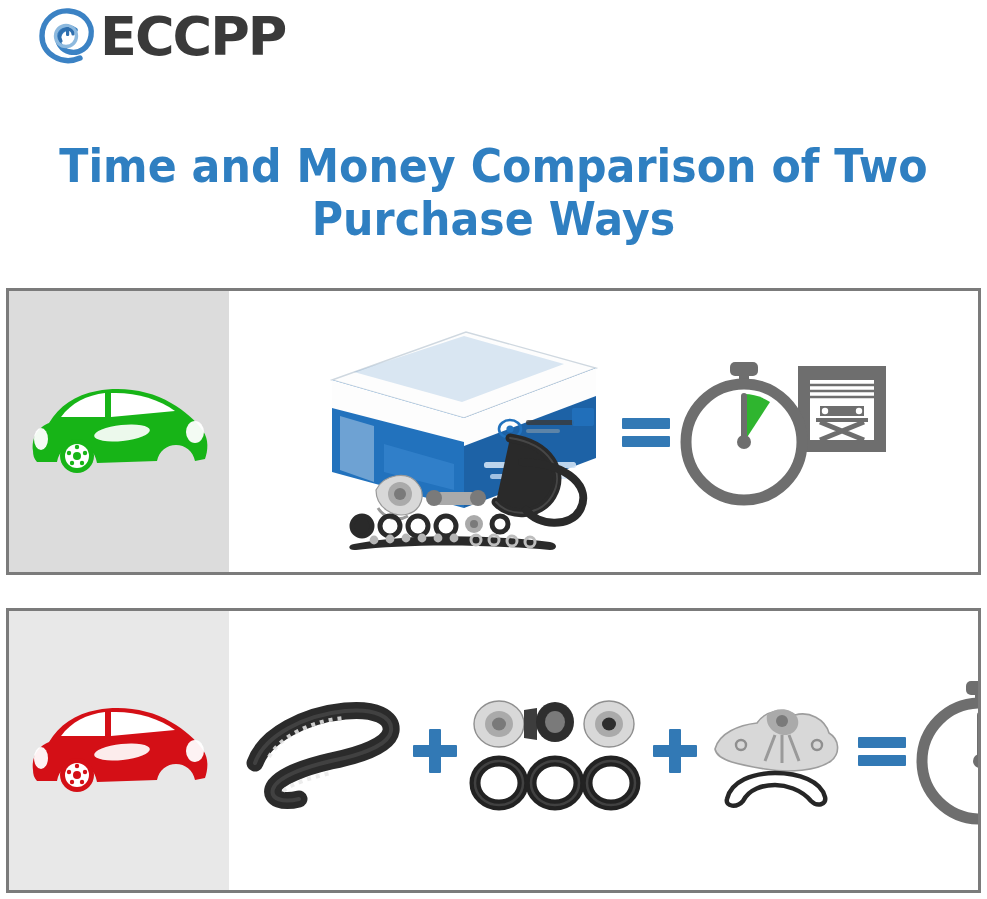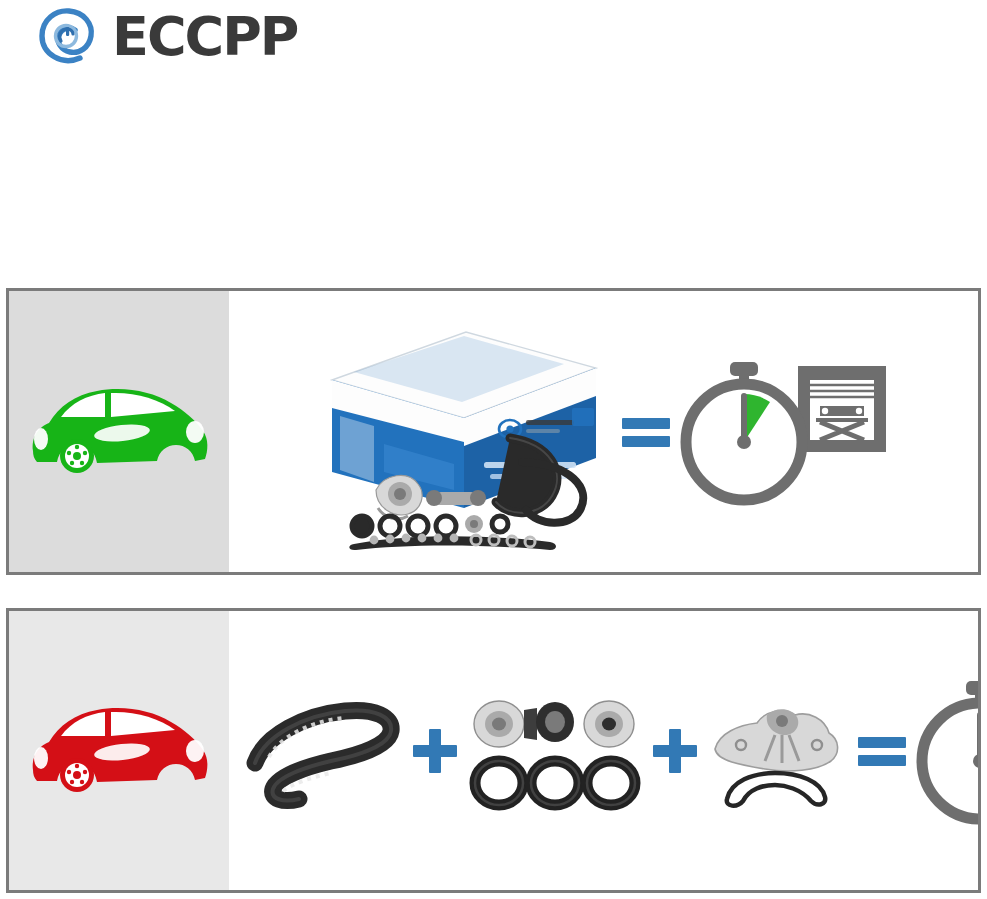--- a/index.html
+++ b/index.html
@@ -20,21 +20,21 @@
     background: #ffffff;
   }
 
   
   .brand {
     position: absolute;
     left: 36px;
     top: 8px;
     display: flex;
     align-items: center;
-    gap: 14px;
+    gap: 2px;
   }
   .brand-mark { width: 62px; height: 58px; display: block; }
   .brand-word {
     font-family: "DejaVu Sans", sans-serif;
     font-size: 54px;
     font-weight: 700;
     letter-spacing: -2px;
     color: #3a3a3a;
     line-height: 58px;
   }
@@ -135,20 +135,24 @@
   <div class="brand">
     <svg class="brand-mark" viewBox="0 0 62 58">
       <path d="M44 50 C26 58, 6 46, 6 28 C6 11, 20 2, 33 3 C48 4, 57 16, 55 28 C53 40, 43 46, 34 44 C25 42, 20 34, 23 27 C26 20, 34 18, 39 22" fill="none" stroke="#3b82c4" stroke-width="5.4" stroke-linecap="round" stroke-linejoin="round"></path>
       <circle cx="30" cy="28" r="10.5" fill="none" stroke="#8db9de" stroke-width="3.4"></circle>
       <path d="M25 33 C22 29, 24 22, 30 21 C34 20.5, 37 23, 37 26" fill="none" stroke="#2f6fae" stroke-width="3.2" stroke-linecap="round"></path>
       <rect x="30" y="19" width="3.2" height="9" rx="1.2" fill="#2f6fae"></rect>
     </svg>
     <span class="brand-word">ECCPP</span>
   </div>
 
+  <div class="title-block">
+    <span class="title-line">Time and Money Comparison of Two</span>
+    <span class="title-line">Purchase Ways</span>
+  </div>
 
   <div class="panel" id="panel-fast">
 
     <div class="panel-car-cell">
       <svg class="car-art" viewBox="0 0 200 145">
         <path d="M14 92 C12 78, 20 68, 30 64 C40 47, 56 36, 78 32 C104 27, 132 32, 152 44
                  C166 52, 177 62, 184 72 C190 80, 189 92, 186 100 L176 102 C174 92, 166 86, 157 86
                  C148 86, 140 92, 138 102 L78 104 C76 92, 68 85, 58 85 C48 85, 40 92, 38 103
                  L18 103 C15 100, 14 96, 14 92 Z" fill="#17b417"></path>
         <path d="M42 58 C52 44, 68 36, 86 34 L86 58 Z" fill="#ffffff"></path>

